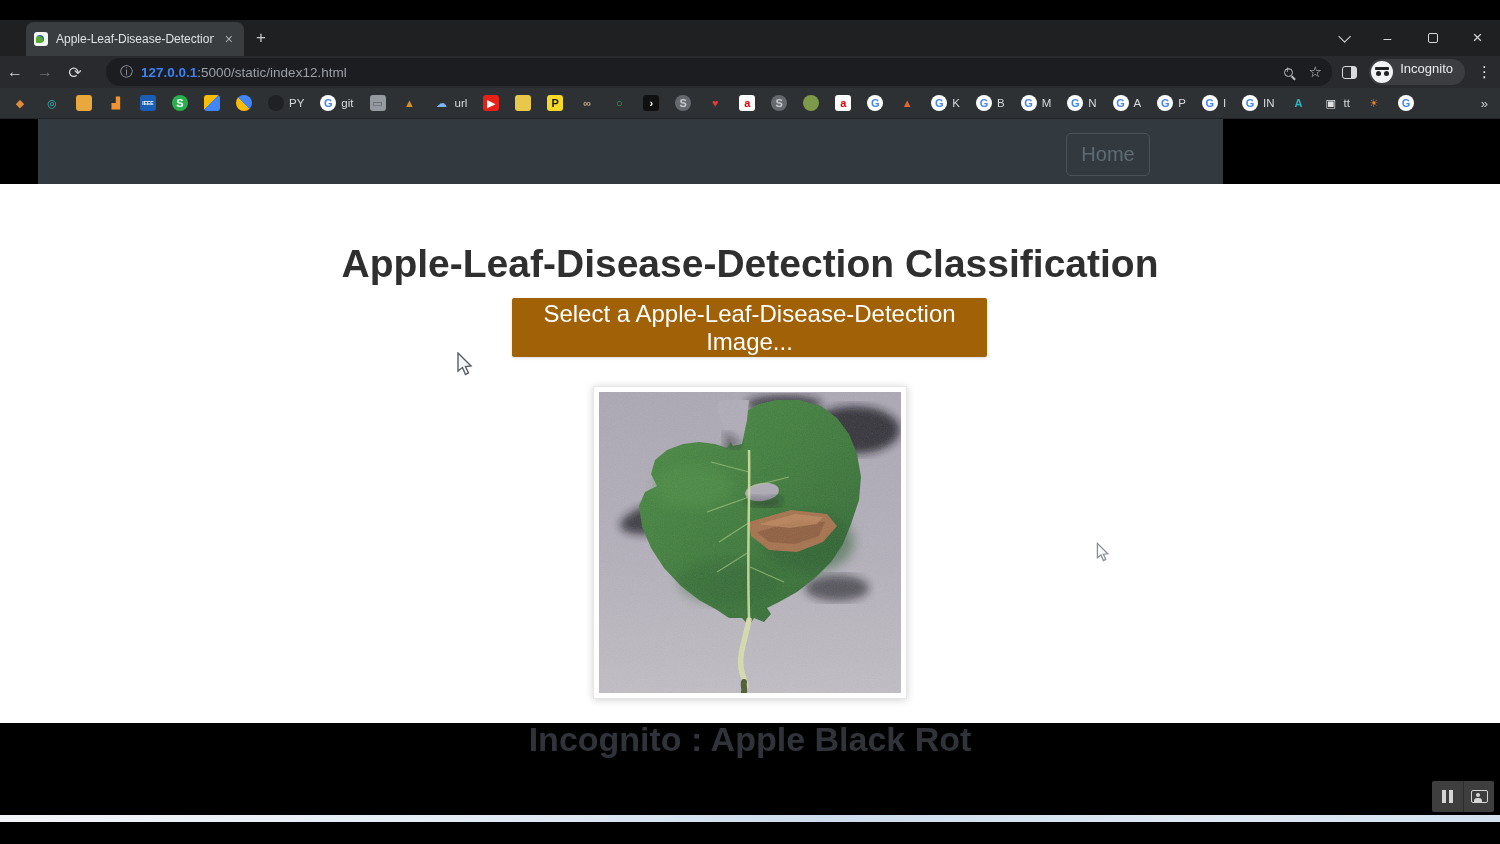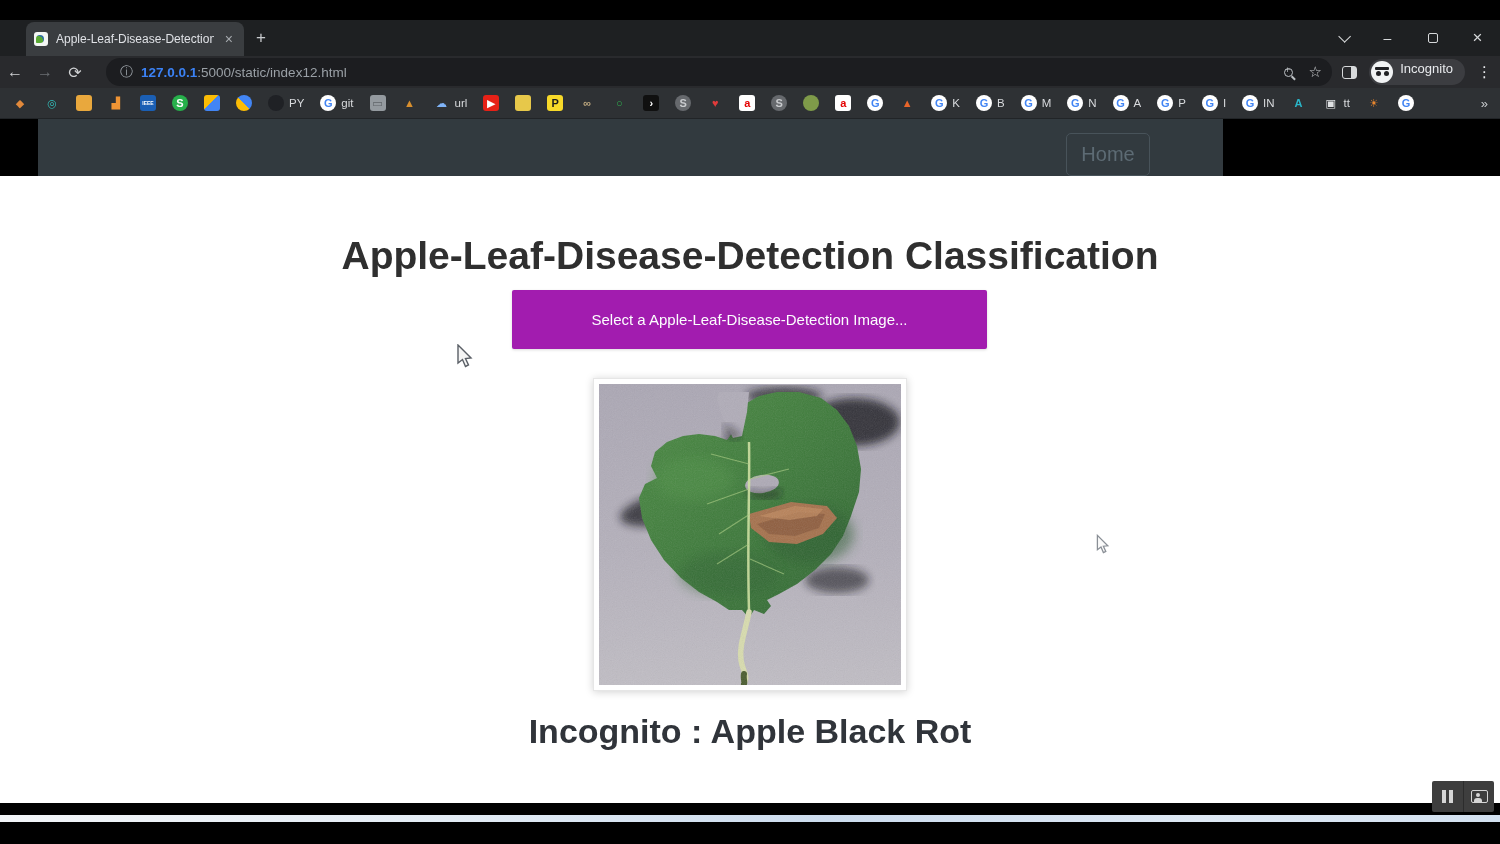--- a/index.html
+++ b/index.html
@@ -55,24 +55,24 @@
            font-size:11px; font-weight:bold; line-height:16px; flex:none; overflow:hidden; }
   .bm-ic.round { border-radius:50%; }
   .bm-ic.tinytext { font-size:5px; letter-spacing:0; }
   .bm-label { color:#d8dadd; font-size:11.5px; white-space:nowrap; }
   .bm-overflow { margin-left:auto; color:#c8cbce; font-size:13px; flex:none; }
 
   
   .site-navbar { position:absolute; left:0; top:119px; width:1185px; height:69px; background:#323a3f;margin-left:38px; }
   .home-btn { position:absolute; right:73px; top:14px; width:84px; height:43px; border:1px solid #48535a; border-radius:5px;
               color:#5d6b74; font-size:20px; display:flex; align-items:center; justify-content:center; background:transparent; }
-  .content { position:absolute; left:0; top:176px; width:1500px; height:627px; background:#ffffff; }
+  .content { position:absolute; left:0; top:184px; width:1500px; height:539px; background:#ffffff; }
   .page-title { position:absolute; left:0; top:58px; width:100%; text-align:center; font-size:39px; font-weight:600; color:#2f2f2f; }
-  .upload-btn { position:absolute; left:512px; top:114px; width:475px; height:59px; background:#a21caf; border:none; border-radius:2px;
-                color:#fcfefe; font-size:15px; display:flex; align-items:center; justify-content:center;
+  .upload-btn { position:absolute; left:512px; top:114px; width:475px; height:59px; background:#a16207; border:none; border-radius:2px;
+                color:#fcfefe; font-size:24px; display:flex; align-items:center; justify-content:center;
                 box-shadow:0 1px 3px rgba(0,0,0,0.15); font-family:inherit; }
   .photo-card { position:absolute; left:593px; top:202px; width:314px; height:313px; background:#fff;
                 border:1px solid #e6e6e6; box-shadow:0 1px 8px rgba(0,0,0,0.18); padding:5px; }
   .photo-card svg { display:block; }
   .prediction { position:absolute; left:0; top:536px; width:100%; text-align:center; font-size:34px; font-weight:bold; color:#30343a; }
   .cursor { position:absolute; }
 
   
   .vctrl { position:absolute; left:1432px; top:781px; height:31px; display:flex; background:#3e3e3e; border-radius:2px; overflow:hidden; }
   .vbtn { width:31px; height:31px; display:flex; align-items:center; justify-content:center; position:relative; }

